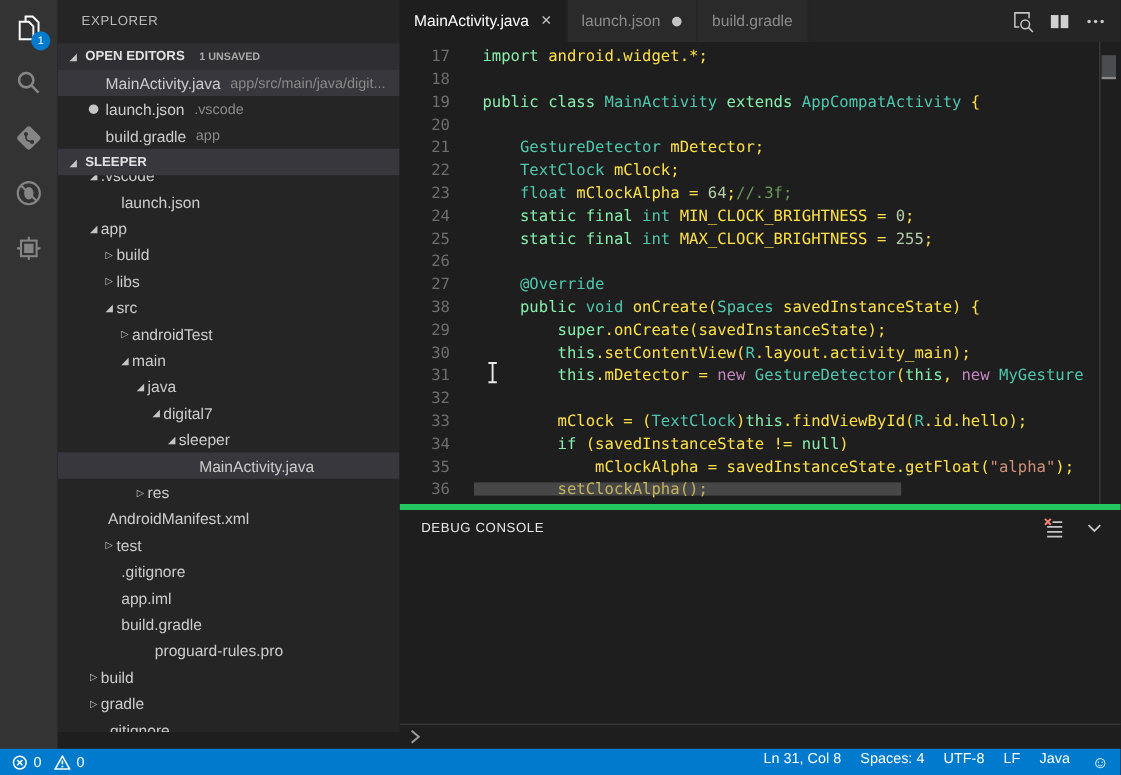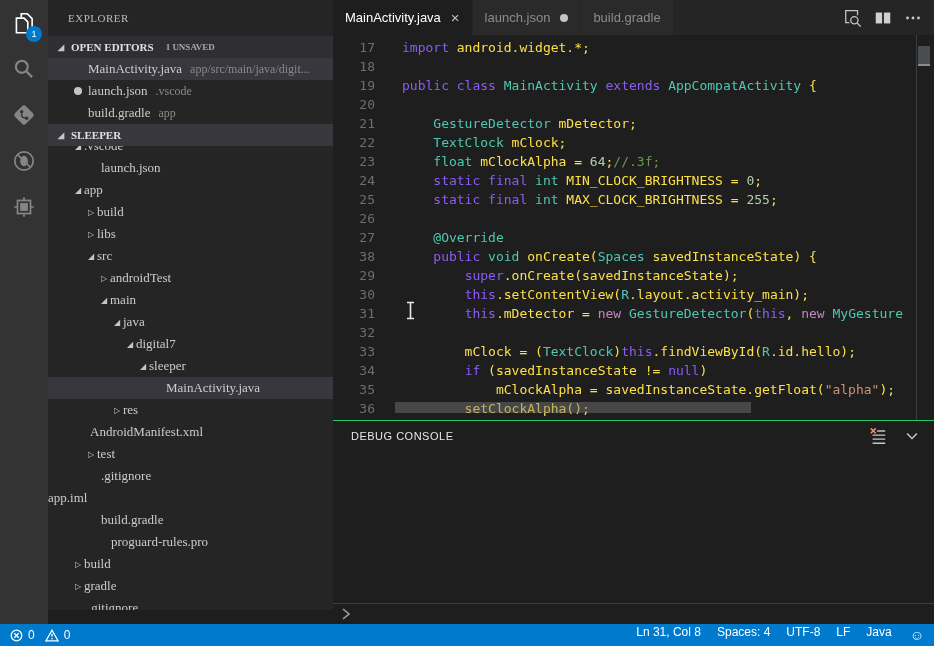--- a/index.html
+++ b/index.html
@@ -7,21 +7,21 @@
     font-family:"Liberation Sans","DejaVu Sans",sans-serif; }
   #app { position:relative; width:934px; height:646px; overflow:hidden; background:#1e1e1e; }
 
   
   #activitybar { position:absolute; left:0; top:0; bottom:22px; width:48px; background:#333333; z-index:5; }
   .ab-item { position:relative; width:48px; height:46px; display:flex; align-items:center; justify-content:center; cursor:pointer; }
   .ab-badge { position:absolute; right:6px; bottom:4px; min-width:16px; height:16px; border-radius:8px;
     background:#007acc; color:#fff; font-size:9px; line-height:16px; text-align:center; }
 
   
-  #sidebar { position:absolute; left:48px; top:0; bottom:36px; width:285px; background:#252526; color:#cccccc; overflow:hidden; z-index:4;font-family:Liberation Serif, serif; }
+  #sidebar { position:absolute; left:48px; top:0; bottom:36px; width:285px; background:#252526; color:#cccccc; overflow:hidden; z-index:4; }
   #sidebar-title { height:36px; padding:12px 0 0 20px; font-size:11px; color:#bbbbbb; letter-spacing:0.5px; }
   .section-header { height:22px; display:flex; align-items:center; padding-left:10px; background:#2f2f33;
     font-size:11px; font-weight:bold; color:#e0e0e0; cursor:pointer; }
   .section-header .twisty { margin-right:4px; }
   #sleeper-header { background:#37373d; position:relative; z-index:2; }
   .oe-badge { margin-left:12px; font-size:9px; font-weight:bold; color:#a9a9a9; }
   .twisty { font-size:8px; color:#c5c5c5; width:9px; display:inline-block; flex:none; }
   .oe-row { height:22px; display:flex; align-items:center; padding-left:26px; font-size:13px; cursor:pointer; white-space:nowrap; }
   .oe-row.selected { background:#37373d; }
   .dotslot { width:14px; flex:none; display:flex; align-items:center; }
@@ -44,32 +44,32 @@
   .tab .tab-dot { margin-left:10px; width:8px; height:8px; border-radius:50%; background:#c4c4c4; }
   #title-actions { margin-left:auto; display:flex; align-items:center; gap:8px; padding-right:10px; }
   .title-icon { width:22px; height:22px; display:flex; align-items:center; justify-content:center; cursor:pointer; }
 
   #editor { position:absolute; left:0; right:4px; top:35px; height:385px; overflow:hidden;
     font-family:"DejaVu Sans Mono","Liberation Mono",monospace; font-size:13px; }
   #code { padding-top:3px; }
   .cl { display:flex; height:19px; line-height:19px; white-space:pre; }
   .ln { width:42px; flex:none; text-align:right; color:#6e6e6e; user-select:none; }
   .lt { padding-left:27px; }
-  .tk-k { color:#8b5cf6; } .tk-t { color:#4ec9b0; } .tk-p { color:#fde047; }
+  .tk-k { color:#86efac; } .tk-t { color:#4ec9b0; } .tk-p { color:#fde047; }
   .tk-n { color:#b5cea8; } .tk-c { color:#6a9955; } .tk-s { color:#ce9178; } .tk-m { color:#c586c0; }
 
   #hscrollbar { position:absolute; left:62px; top:367px; width:356px; height:11px; background:rgba(121,121,121,0.45); z-index:3; }
   #vscrollbar { position:absolute; right:0; top:0; bottom:0; width:14px; border-left:1px solid #3d3d3d; z-index:3; }
   #vscroll-thumb { position:absolute; left:1px; right:0; top:11px; height:18px; background:#4a4d50; }
   #vscroll-marker { position:absolute; left:1px; right:0; top:29px; height:2px; background:#8b8b8b; }
 
   #mouse-cursor { position:absolute; left:72px; top:266px; z-index:6; pointer-events:none; }
 
   
-  #panel { position:absolute; left:0; right:0; top:420px; bottom:0; background:#1e1e1e; border-top:1px solid #22c55e; }
+  #panel { position:absolute; left:0; right:0; top:420px; bottom:0; background:#1e1e1e; border-top:5px solid #22c55e; }
   #panel-header { height:30px; display:flex; align-items:center; padding:0 12px 0 18px; }
   #panel-title { font-size:11px; color:#e7e7e7; letter-spacing:0.5px; }
   #panel-actions { margin-left:auto; display:flex; align-items:center; gap:14px; }
   .panel-icon { width:20px; height:20px; display:flex; align-items:center; justify-content:center; cursor:pointer; }
   #console-input { position:absolute; left:0; right:0; bottom:0; height:21px; border-top:1px solid #3c3c3c;
     display:flex; align-items:center; padding-left:8px; cursor:text; }
 
   
   #statusbar { position:absolute; left:0; right:0; bottom:0; height:22px; background:#007acc; color:#ffffff;
     display:flex; align-items:center; font-size:12px; z-index:10; }
@@ -220,27 +220,27 @@
         <div class="tree-row" style="padding-left: 42px;">
           <span class="tree-label">AndroidManifest.xml</span>
         </div>
         <div class="tree-row" style="padding-left: 40px;">
           <span class="twisty">▷</span>
           <span class="tree-label">test</span>
         </div>
         <div class="tree-row" style="padding-left: 53px;">
           <span class="tree-label">.gitignore</span>
         </div>
-        <div class="tree-row" style="">
+        <div class="tree-row" style="padding-left: 53px;">
           <span class="tree-label">app.iml</span>
         </div>
         <div class="tree-row" style="padding-left: 53px;">
           <span class="tree-label">build.gradle</span>
         </div>
-        <div class="tree-row" style="padding-left: 63px;">
+        <div class="tree-row" style="padding-left: 81px;">
           <span class="tree-label">proguard-rules.pro</span>
         </div>
         <div class="tree-row" style="padding-left: 27px;">
           <span class="twisty">▷</span>
           <span class="tree-label">build</span>
         </div>
         <div class="tree-row" style="padding-left: 27px;">
           <span class="twisty">▷</span>
           <span class="tree-label">gradle</span>
         </div>

